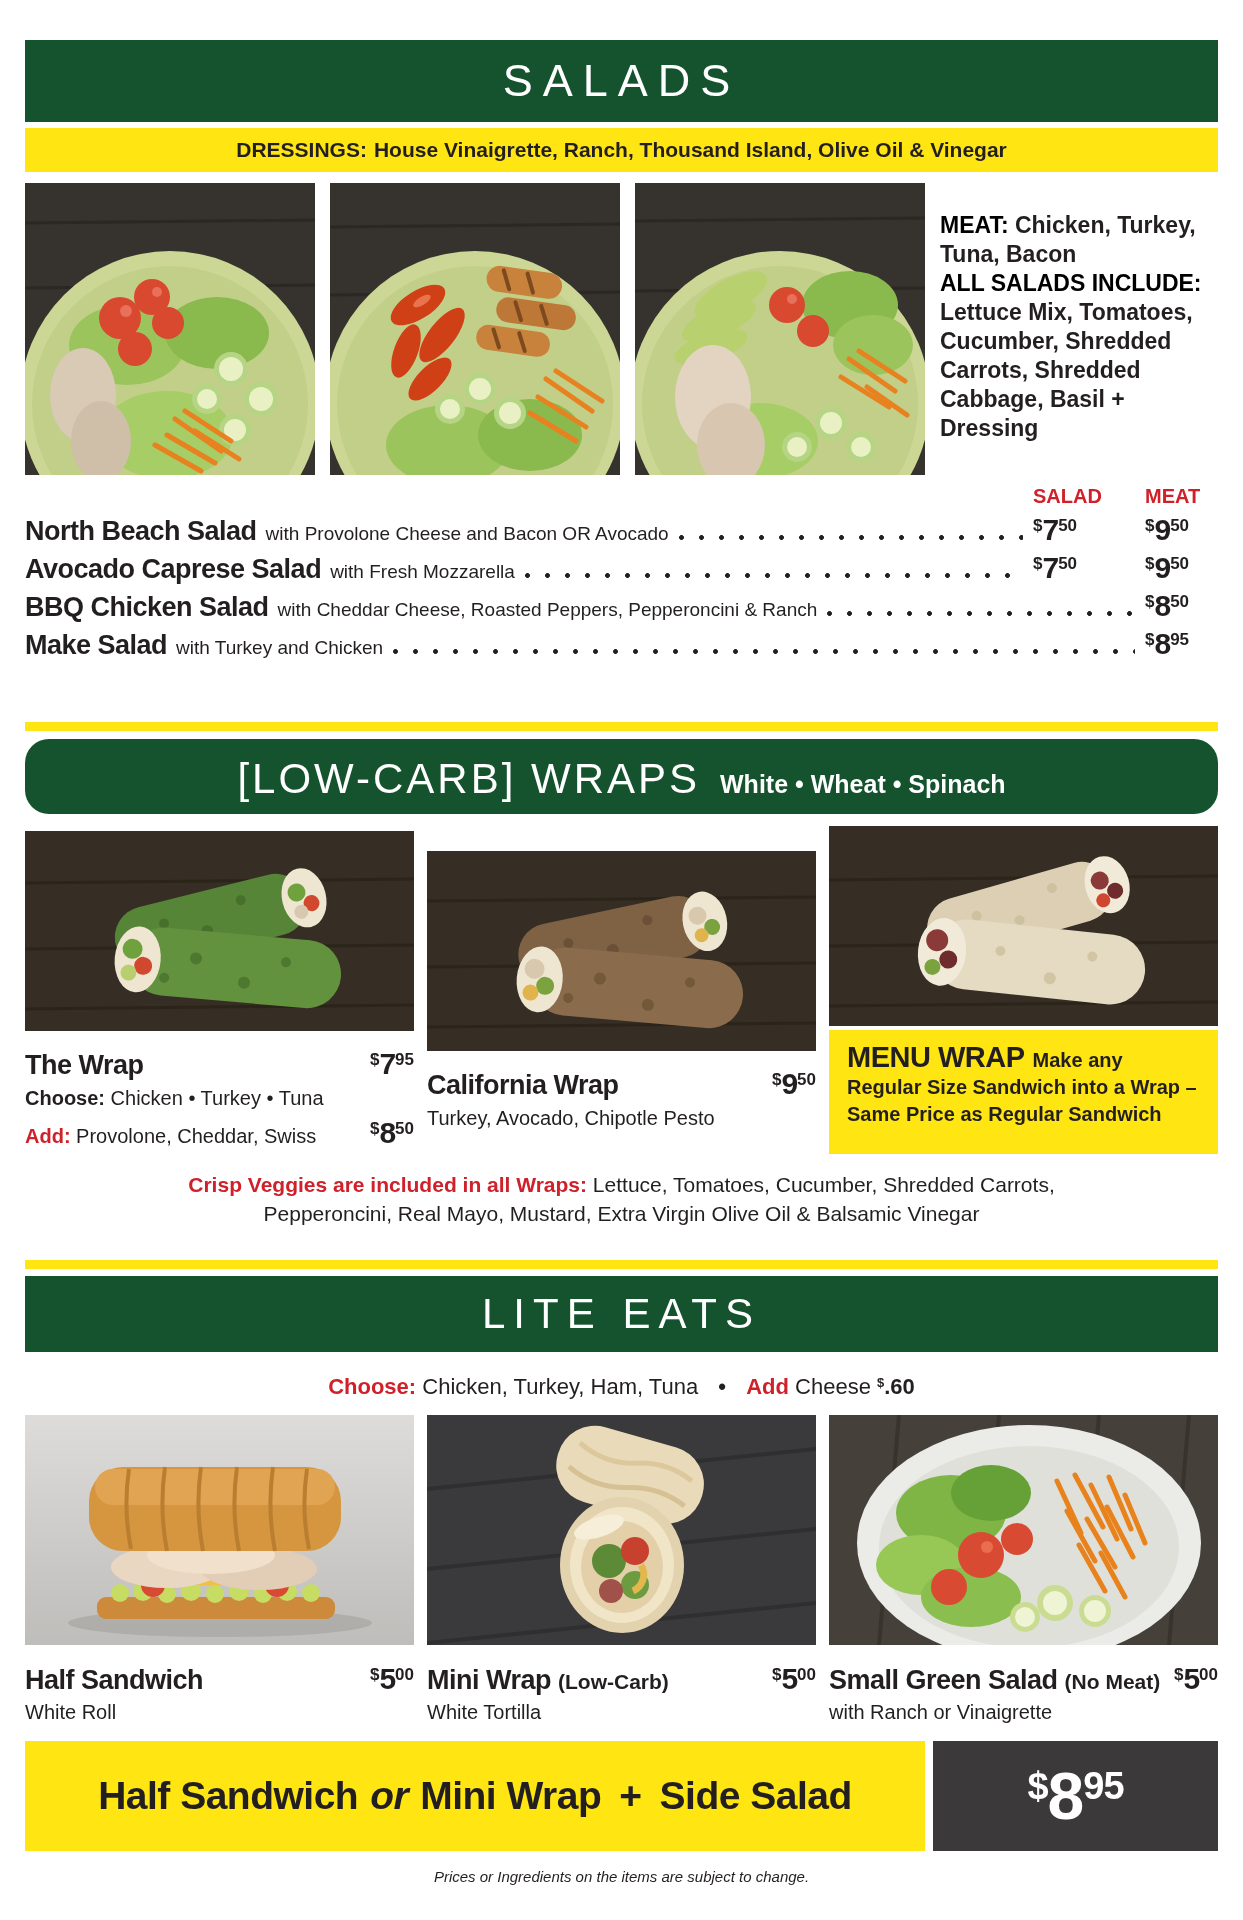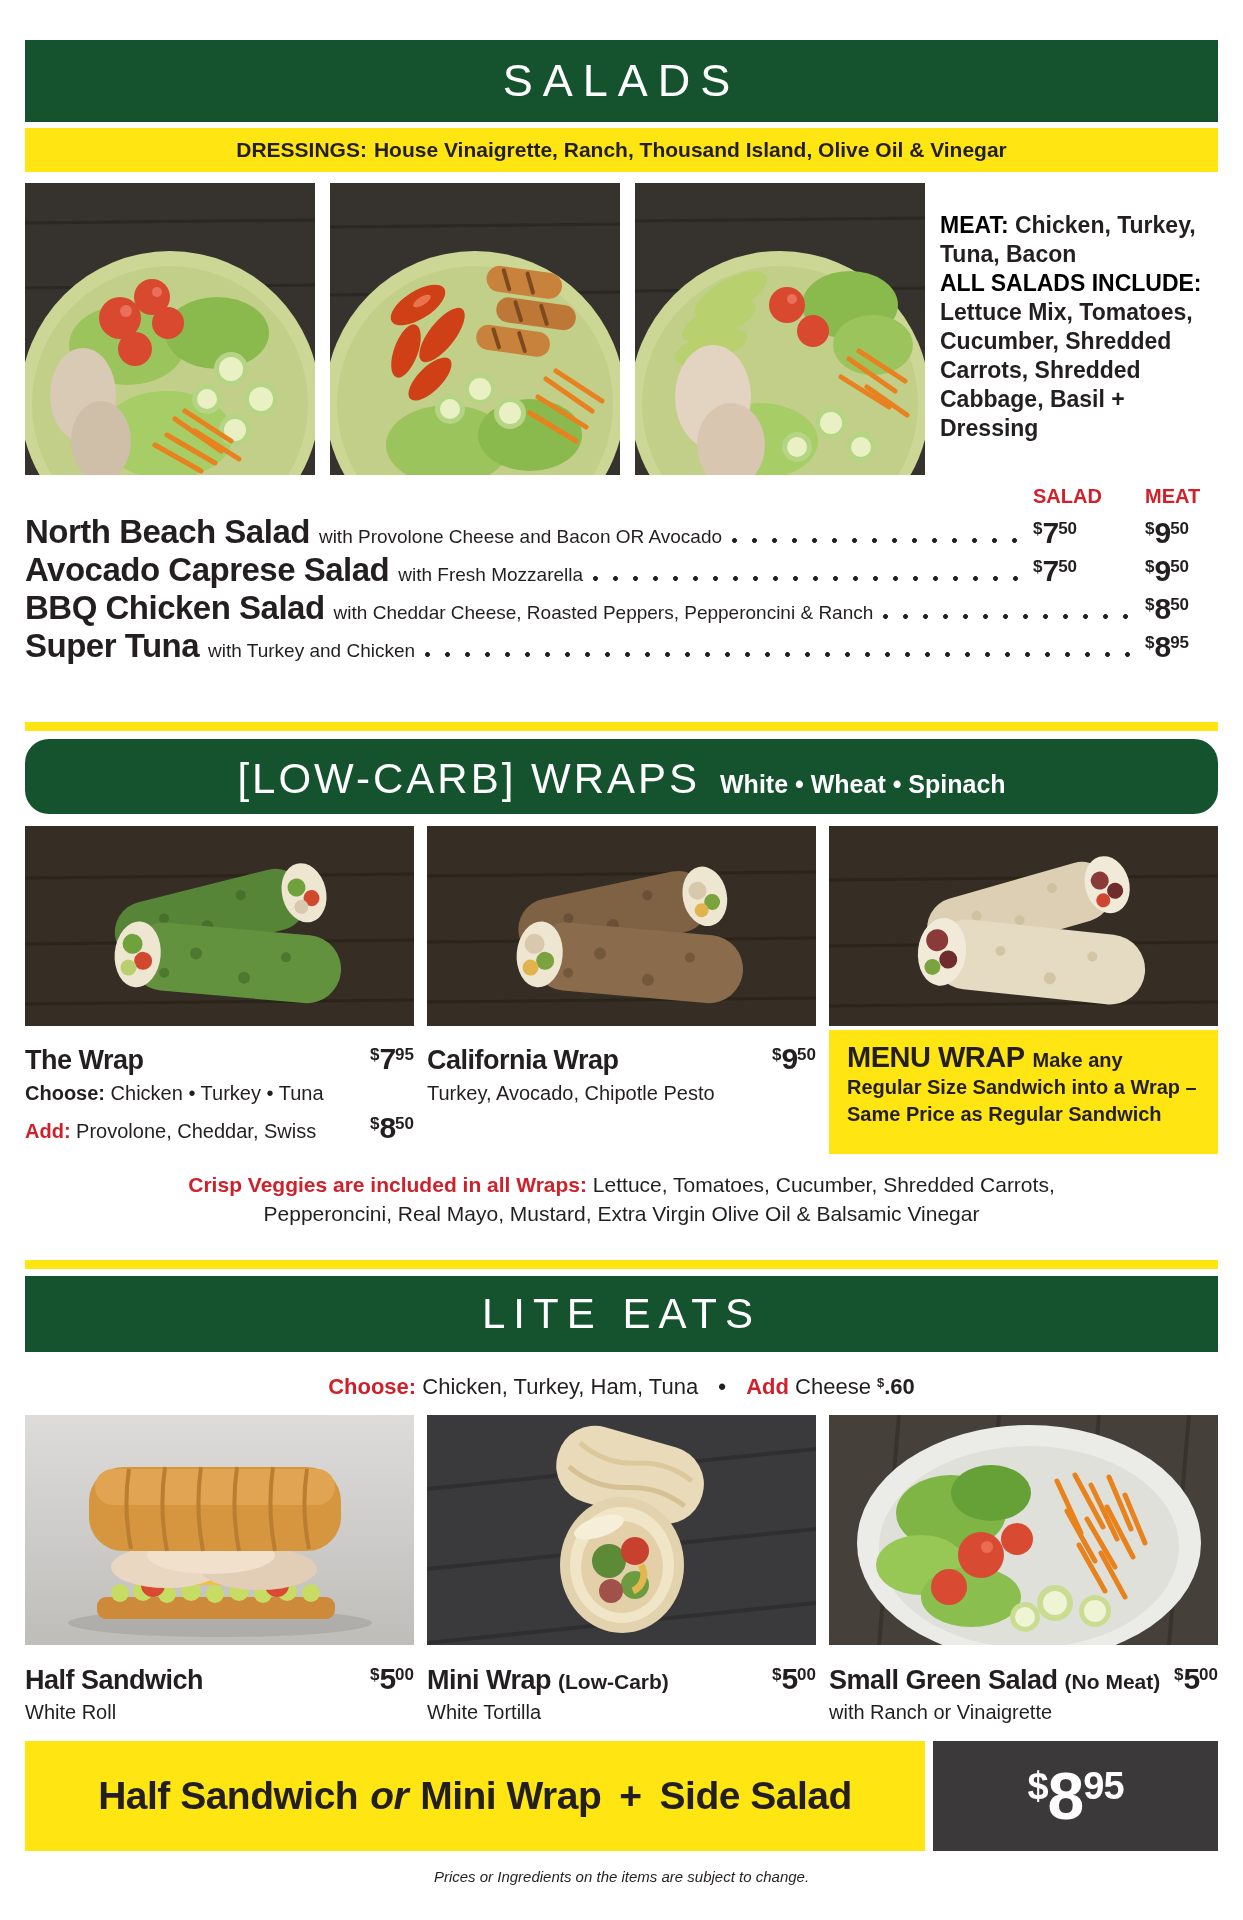--- a/index.html
+++ b/index.html
@@ -40,34 +40,34 @@
   .salad-sidebar .red { color:#000000; }
   .salad-sidebar p + p { margin-top:0; }
 
   
   .price-section { margin-top:10px; }
   .price-head { display:flex; justify-content:flex-end; height:22px; margin-bottom:6px; }
   .price-head span { display:block; font-size:20px; font-weight:800; color:#d0202a; }
   .col-salad { width:112px; }
   .col-meat  { width:73px; }
   .salad-row { display:flex; align-items:baseline; height:32px; margin-bottom:6px; }
-  .item-name { font-size:33px; font-weight:800; letter-spacing:-0.5px; white-space:nowrap; }
+  .item-name { font-size:27px; font-weight:800; letter-spacing:-0.5px; white-space:nowrap; }
   .item-desc { font-size:19px; font-weight:400; margin-left:9px; white-space:nowrap; }
   .dots {
     flex:1; height:5px; margin:0 10px; align-self:baseline;
     background-image:radial-gradient(circle at 2.5px 2.5px, #231f20 2.1px, transparent 2.7px);
     background-size:20px 5px; background-repeat:repeat-x; background-position:left bottom;
   }
   .pr { font-weight:800; white-space:nowrap; font-size:30px; letter-spacing:-1px; }
   .pr .s { font-size:17px; display:inline-block; transform:translateY(-9px); letter-spacing:0; }
 
   
   .grid3 { display:flex; gap:13px; }
   .colw { width:389px; flex:none; }
-  .wraps-grid { margin-top:12px; }
+  .wraps-grid { margin-top:12px;align-items:center; }
   .winfo { margin-top:12px; }
   .wline { display:flex; justify-content:space-between; align-items:baseline; }
   .wname { font-size:27px; font-weight:800; letter-spacing:-0.5px; }
   .wsub  { font-size:20px; font-weight:400; margin-top:6px; }
   .wsub .b { font-weight:800; }
   .wsub .r { font-weight:800; color:#d0202a; }
   .menu-wrap-box {
     background:#ffe512; height:124px; padding:14px 16px 0 18px;
     font-size:20px; font-weight:700; line-height:27px;
   }
@@ -283,21 +283,21 @@
     </div>
 
     <div class="salad-row">
       <span class="item-name">BBQ Chicken Salad</span>
       <span class="item-desc">with Cheddar Cheese, Roasted Peppers, Pepperoncini &amp; Ranch</span>
       <span class="dots"></span>
       <span class="pr col-meat"><span class="s">$</span><span>8</span><span class="s">50</span></span>
     </div>
 
     <div class="salad-row">
-      <span class="item-name">Super Tuna</span>
+      <span class="item-name">Make Salad</span>
       <span class="item-desc">with Turkey and Chicken</span>
       <span class="dots"></span>
       <span class="pr col-meat"><span class="s">$</span><span>8</span><span class="s">95</span></span>
     </div>
   </div>
 
   <div class="divider div1"></div>
 
   <div class="banner banner-wraps">
     <span class="banner-title">[LOW-CARB] WRAPS</span>

